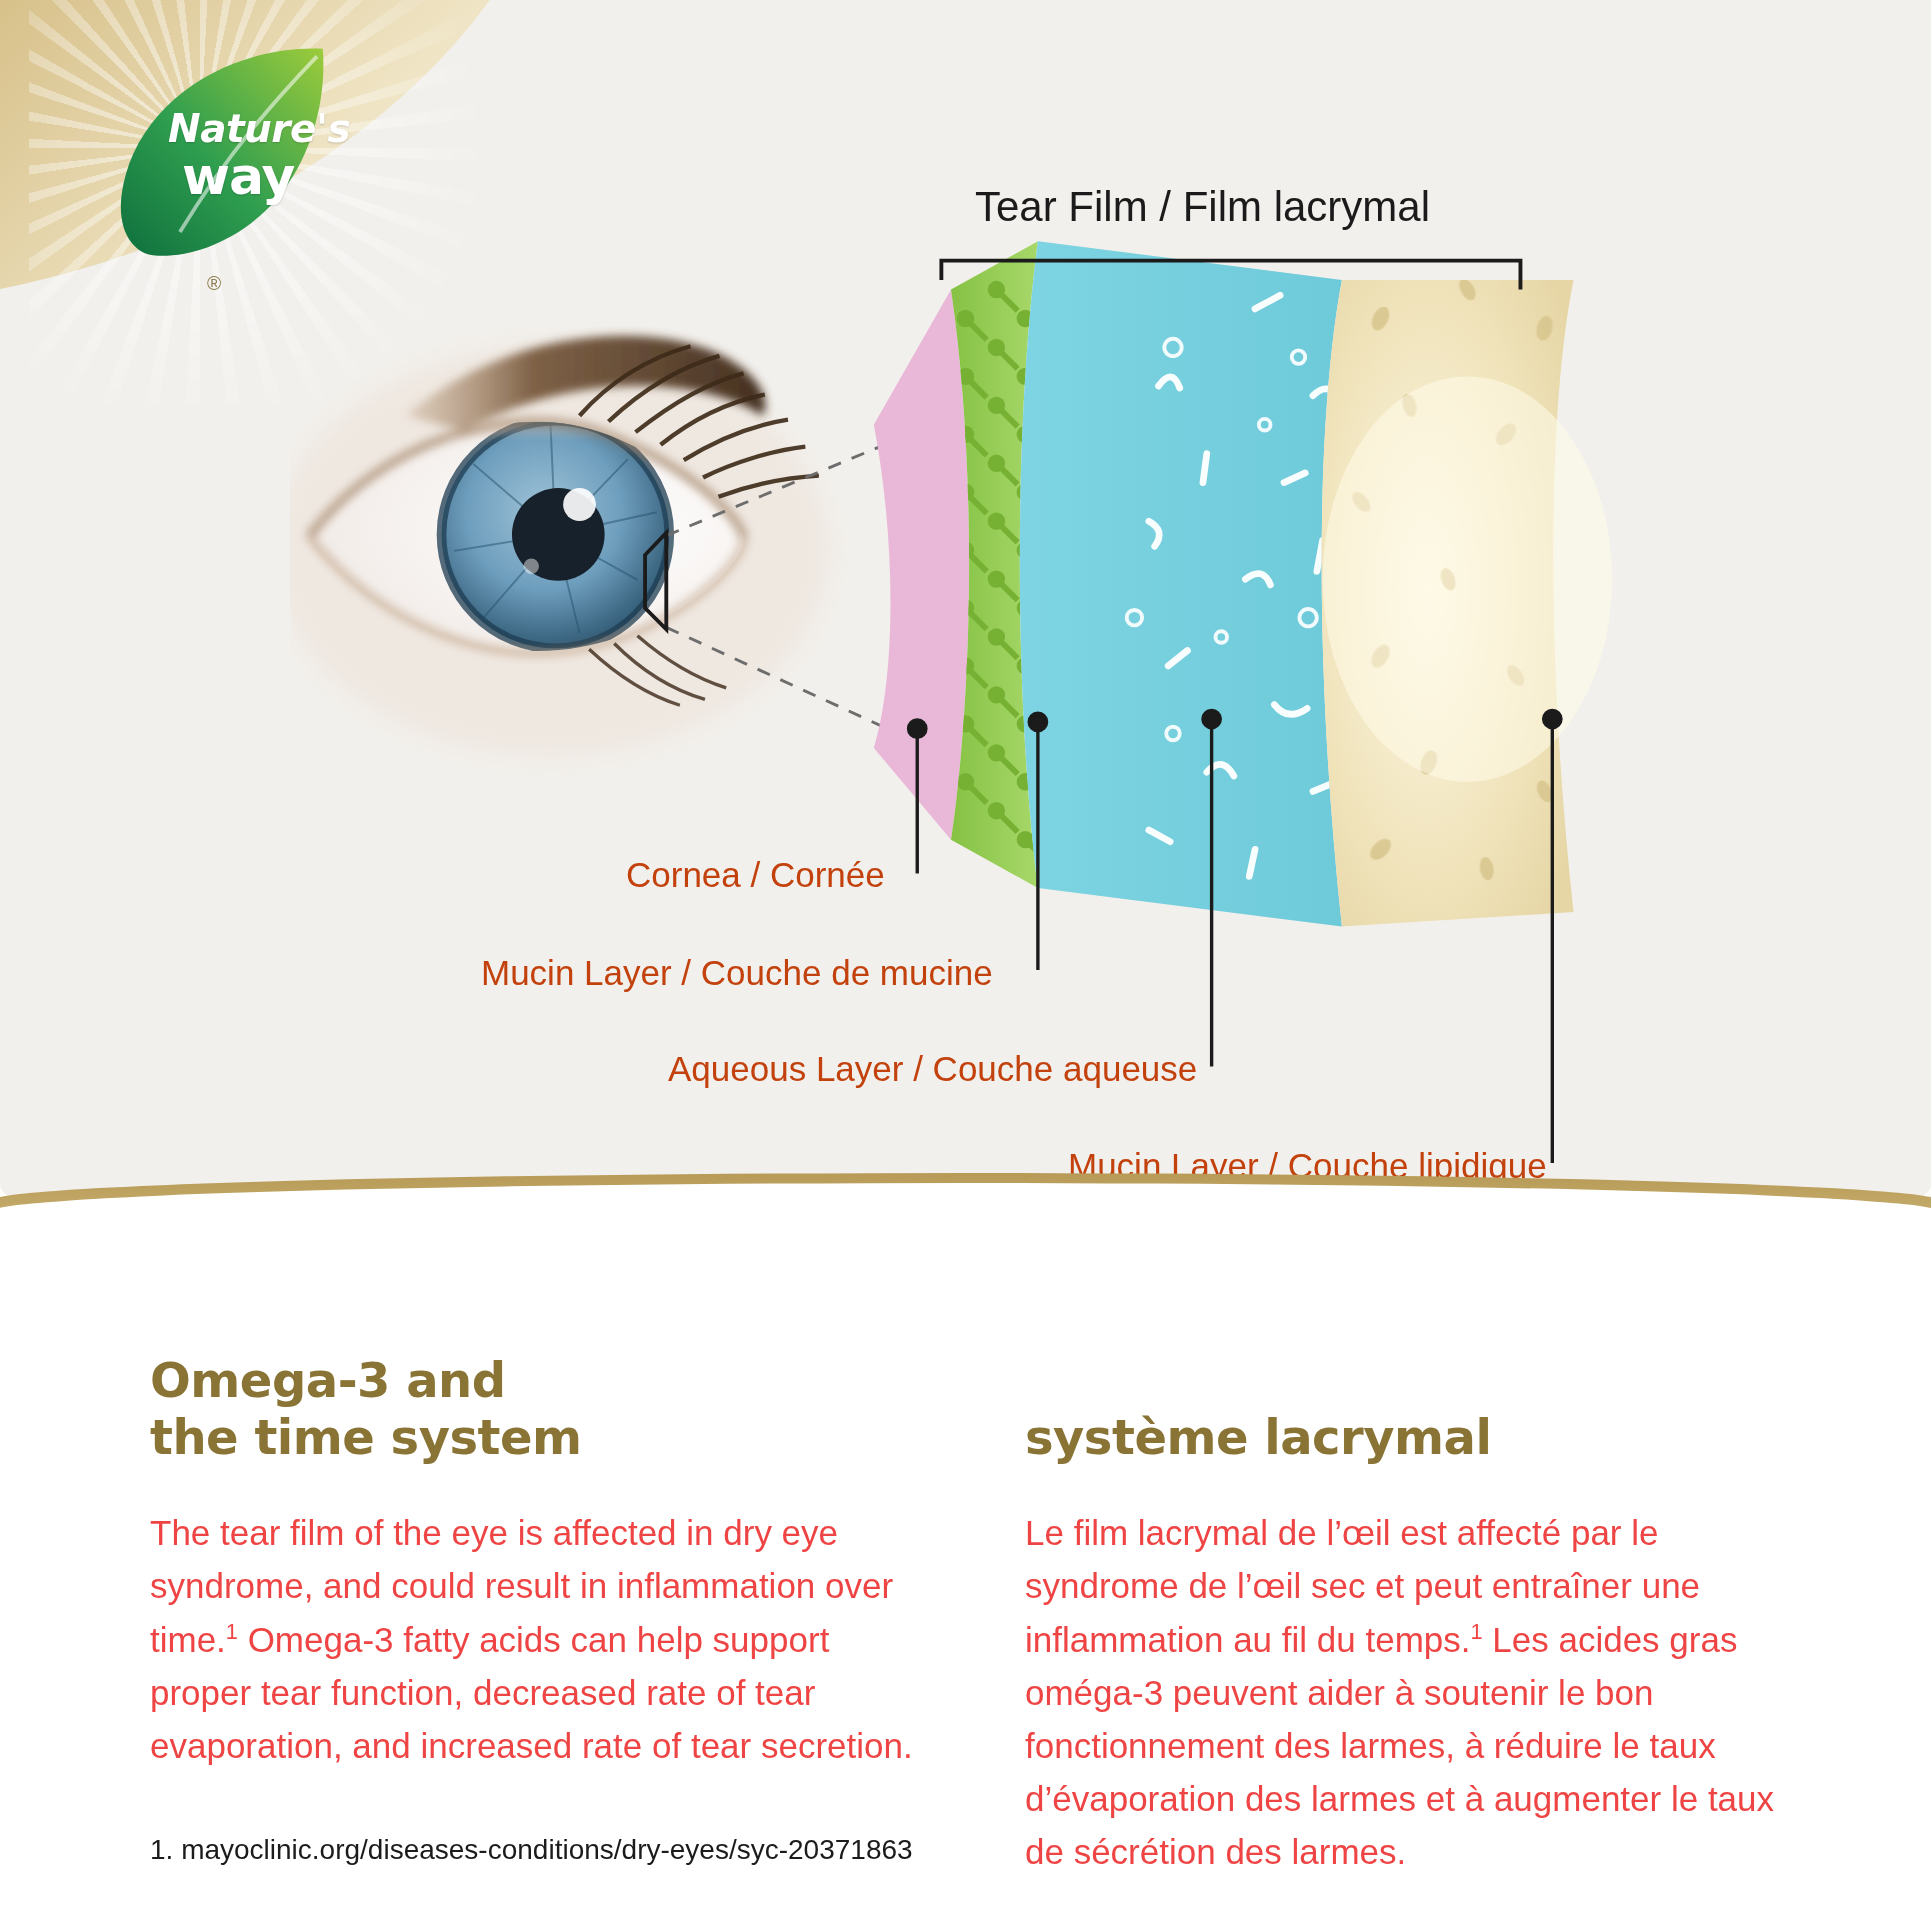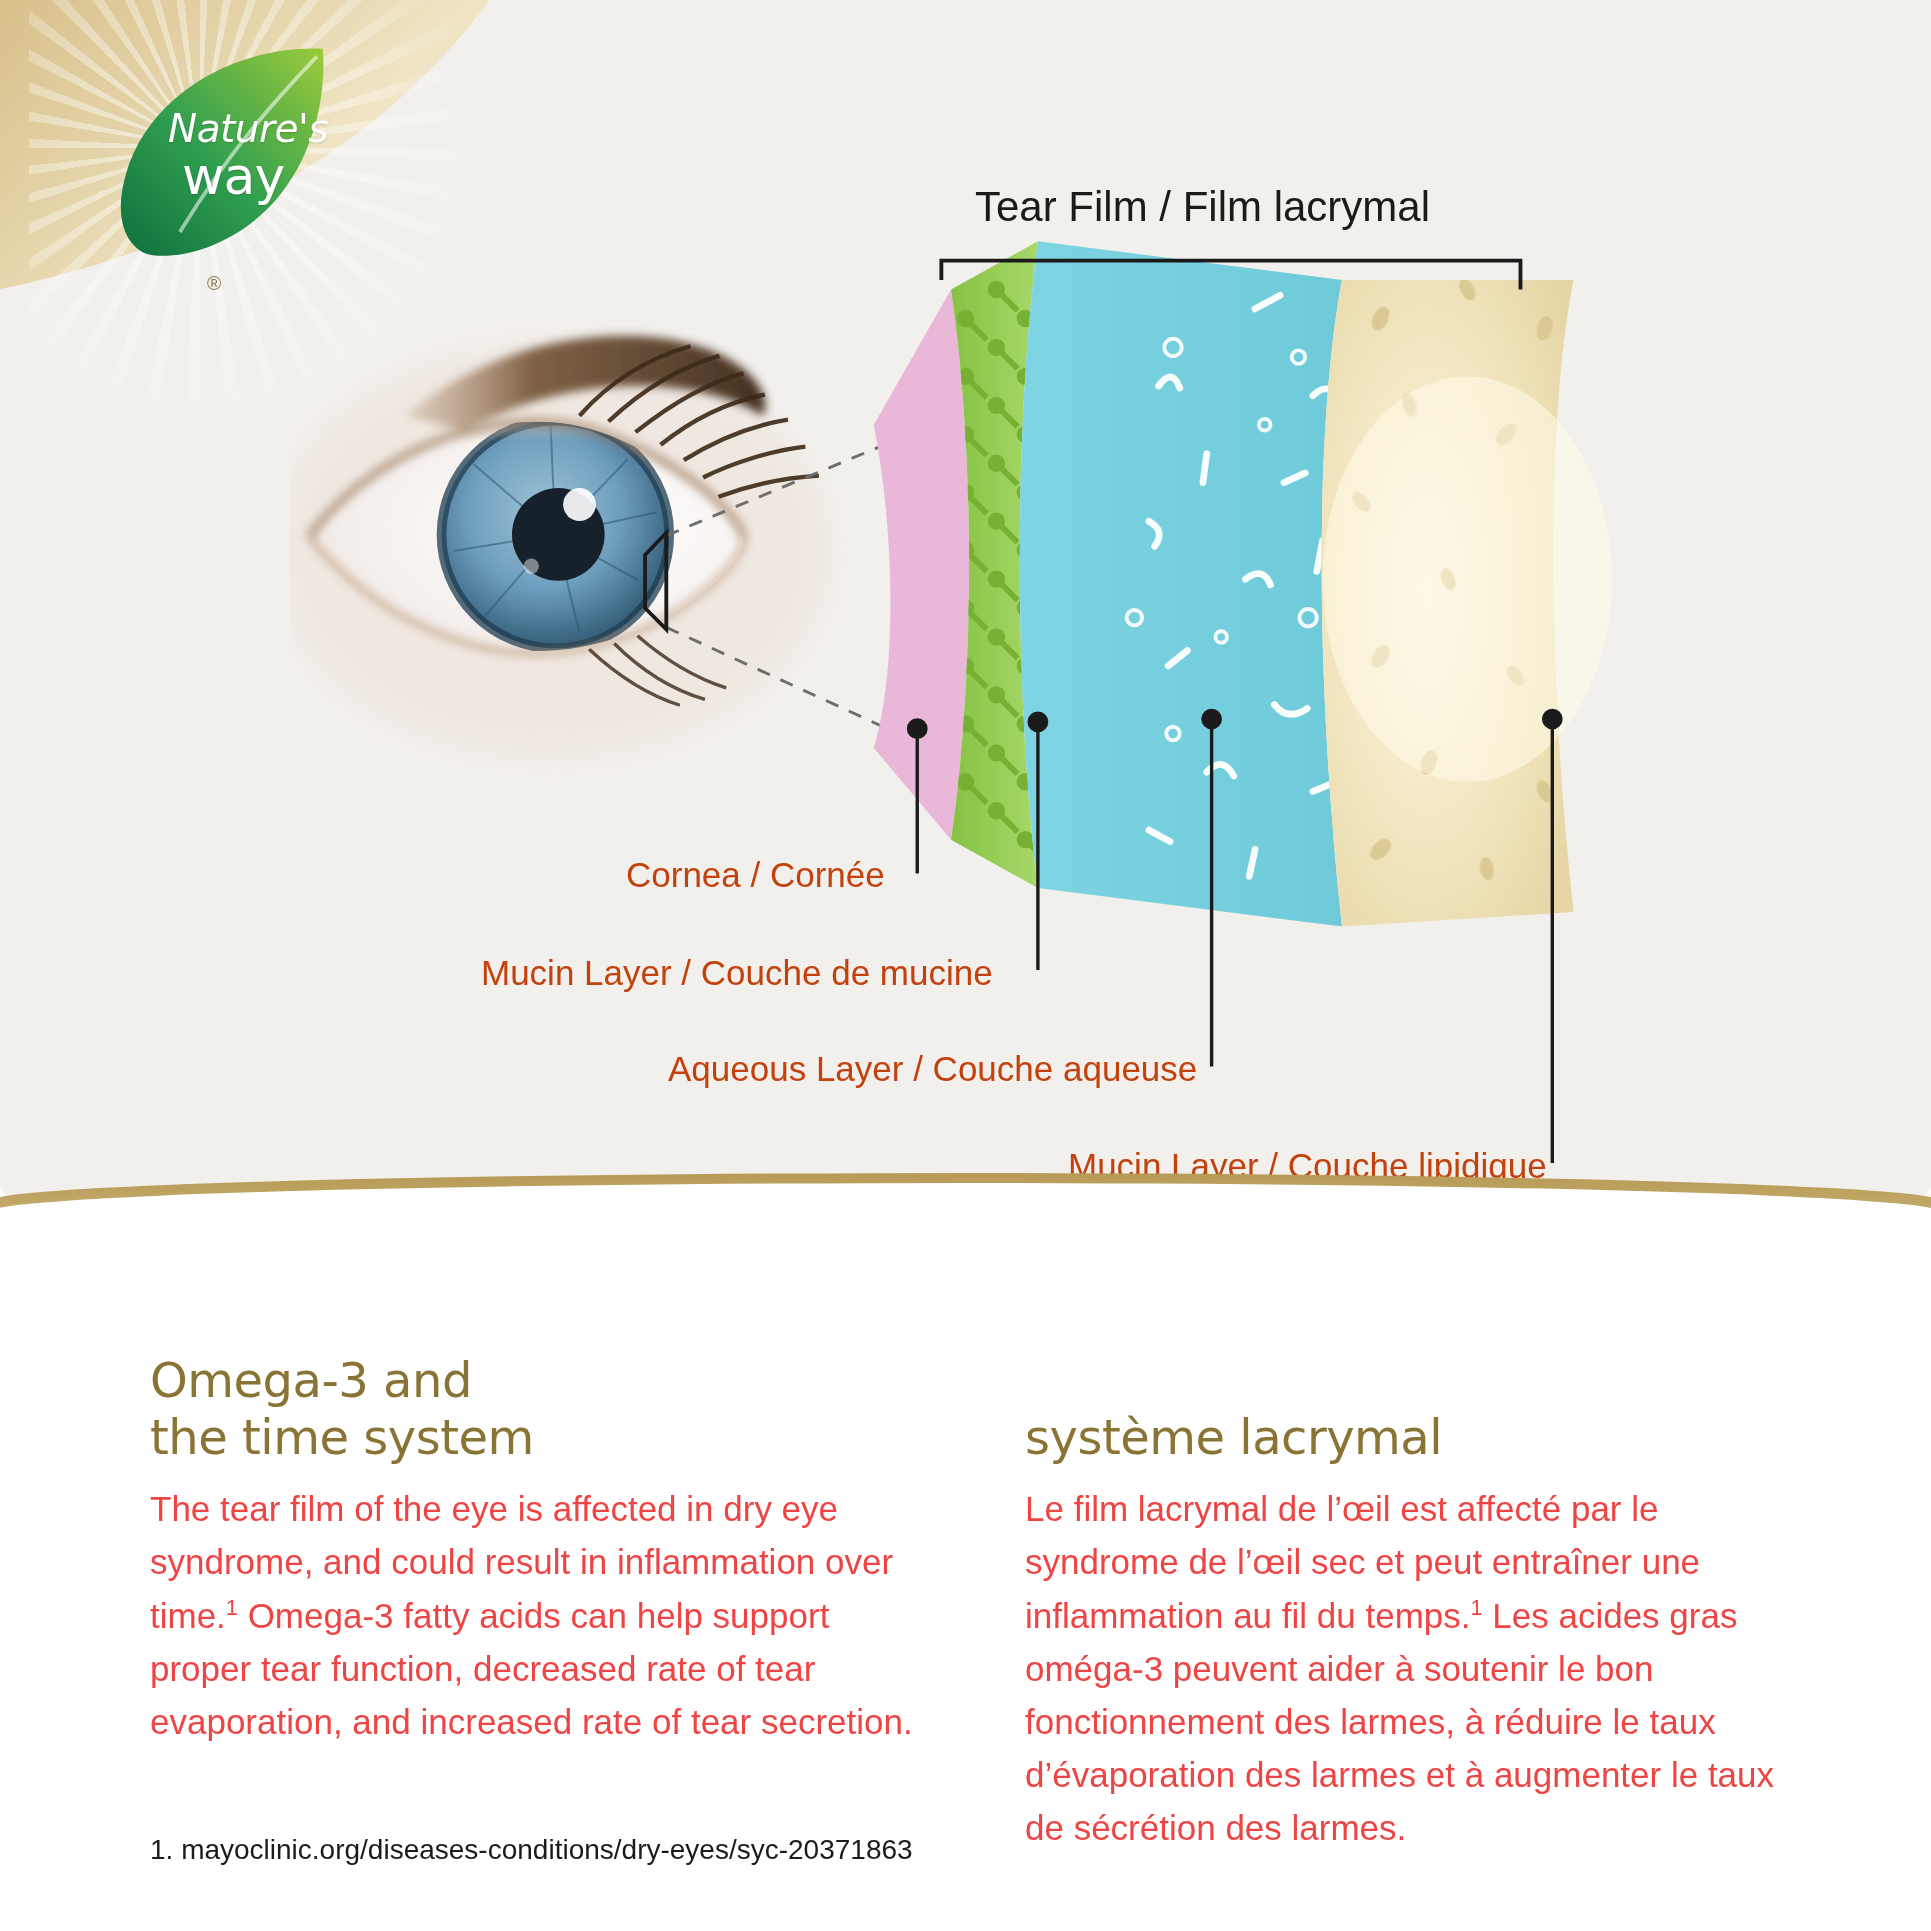--- a/index.html
+++ b/index.html
@@ -91,21 +91,21 @@
     top: 39px;
     width: 280px;
     height: 212px;
   }
   .logo-text {
     position: absolute;
     left: 75px;
     top: 70px;
     color: #ffffff;
     font-family: "DejaVu Sans", sans-serif;
-    font-weight: normal;
+    font-weight: bold;
     line-height: 1;
     text-shadow: 0 1px 1.9px rgba(0,0,0,0.18);
   }
   .logo-text .l1 { font-size: 39px; display:block; font-style: italic; letter-spacing: -0.5px;}
   .logo-text .l2 { font-size: 52px; display:block; margin-top: 1.9px; letter-spacing: -1px; margin-left: 14px;}
   .logo-reg {
     position: absolute;
     left: 114px;
     top: 234px;
     font-size: 19.3px;
@@ -153,23 +153,23 @@
     height: 579px;
   }
   .col {
     position: absolute;
     top: 0;
     width: 763px;
   }
   .col-en { left: 150px; }
   .col-fr { left: 1025px; }
   .col h2 {
-    margin: 0 0 17px 0;
+    margin: 0 0 41px 0;
     font-family: "DejaVu Sans", sans-serif;
-    font-weight: normal;
+    font-weight: bold;
     font-size: 48px;
     line-height: 1.18;
     color: #8a7435;
     letter-spacing: -0.5px;
   }
   .col p.body {
     margin: 0;
     font-size: 35px;
     line-height: 1.52;
     color: #ef4444;

